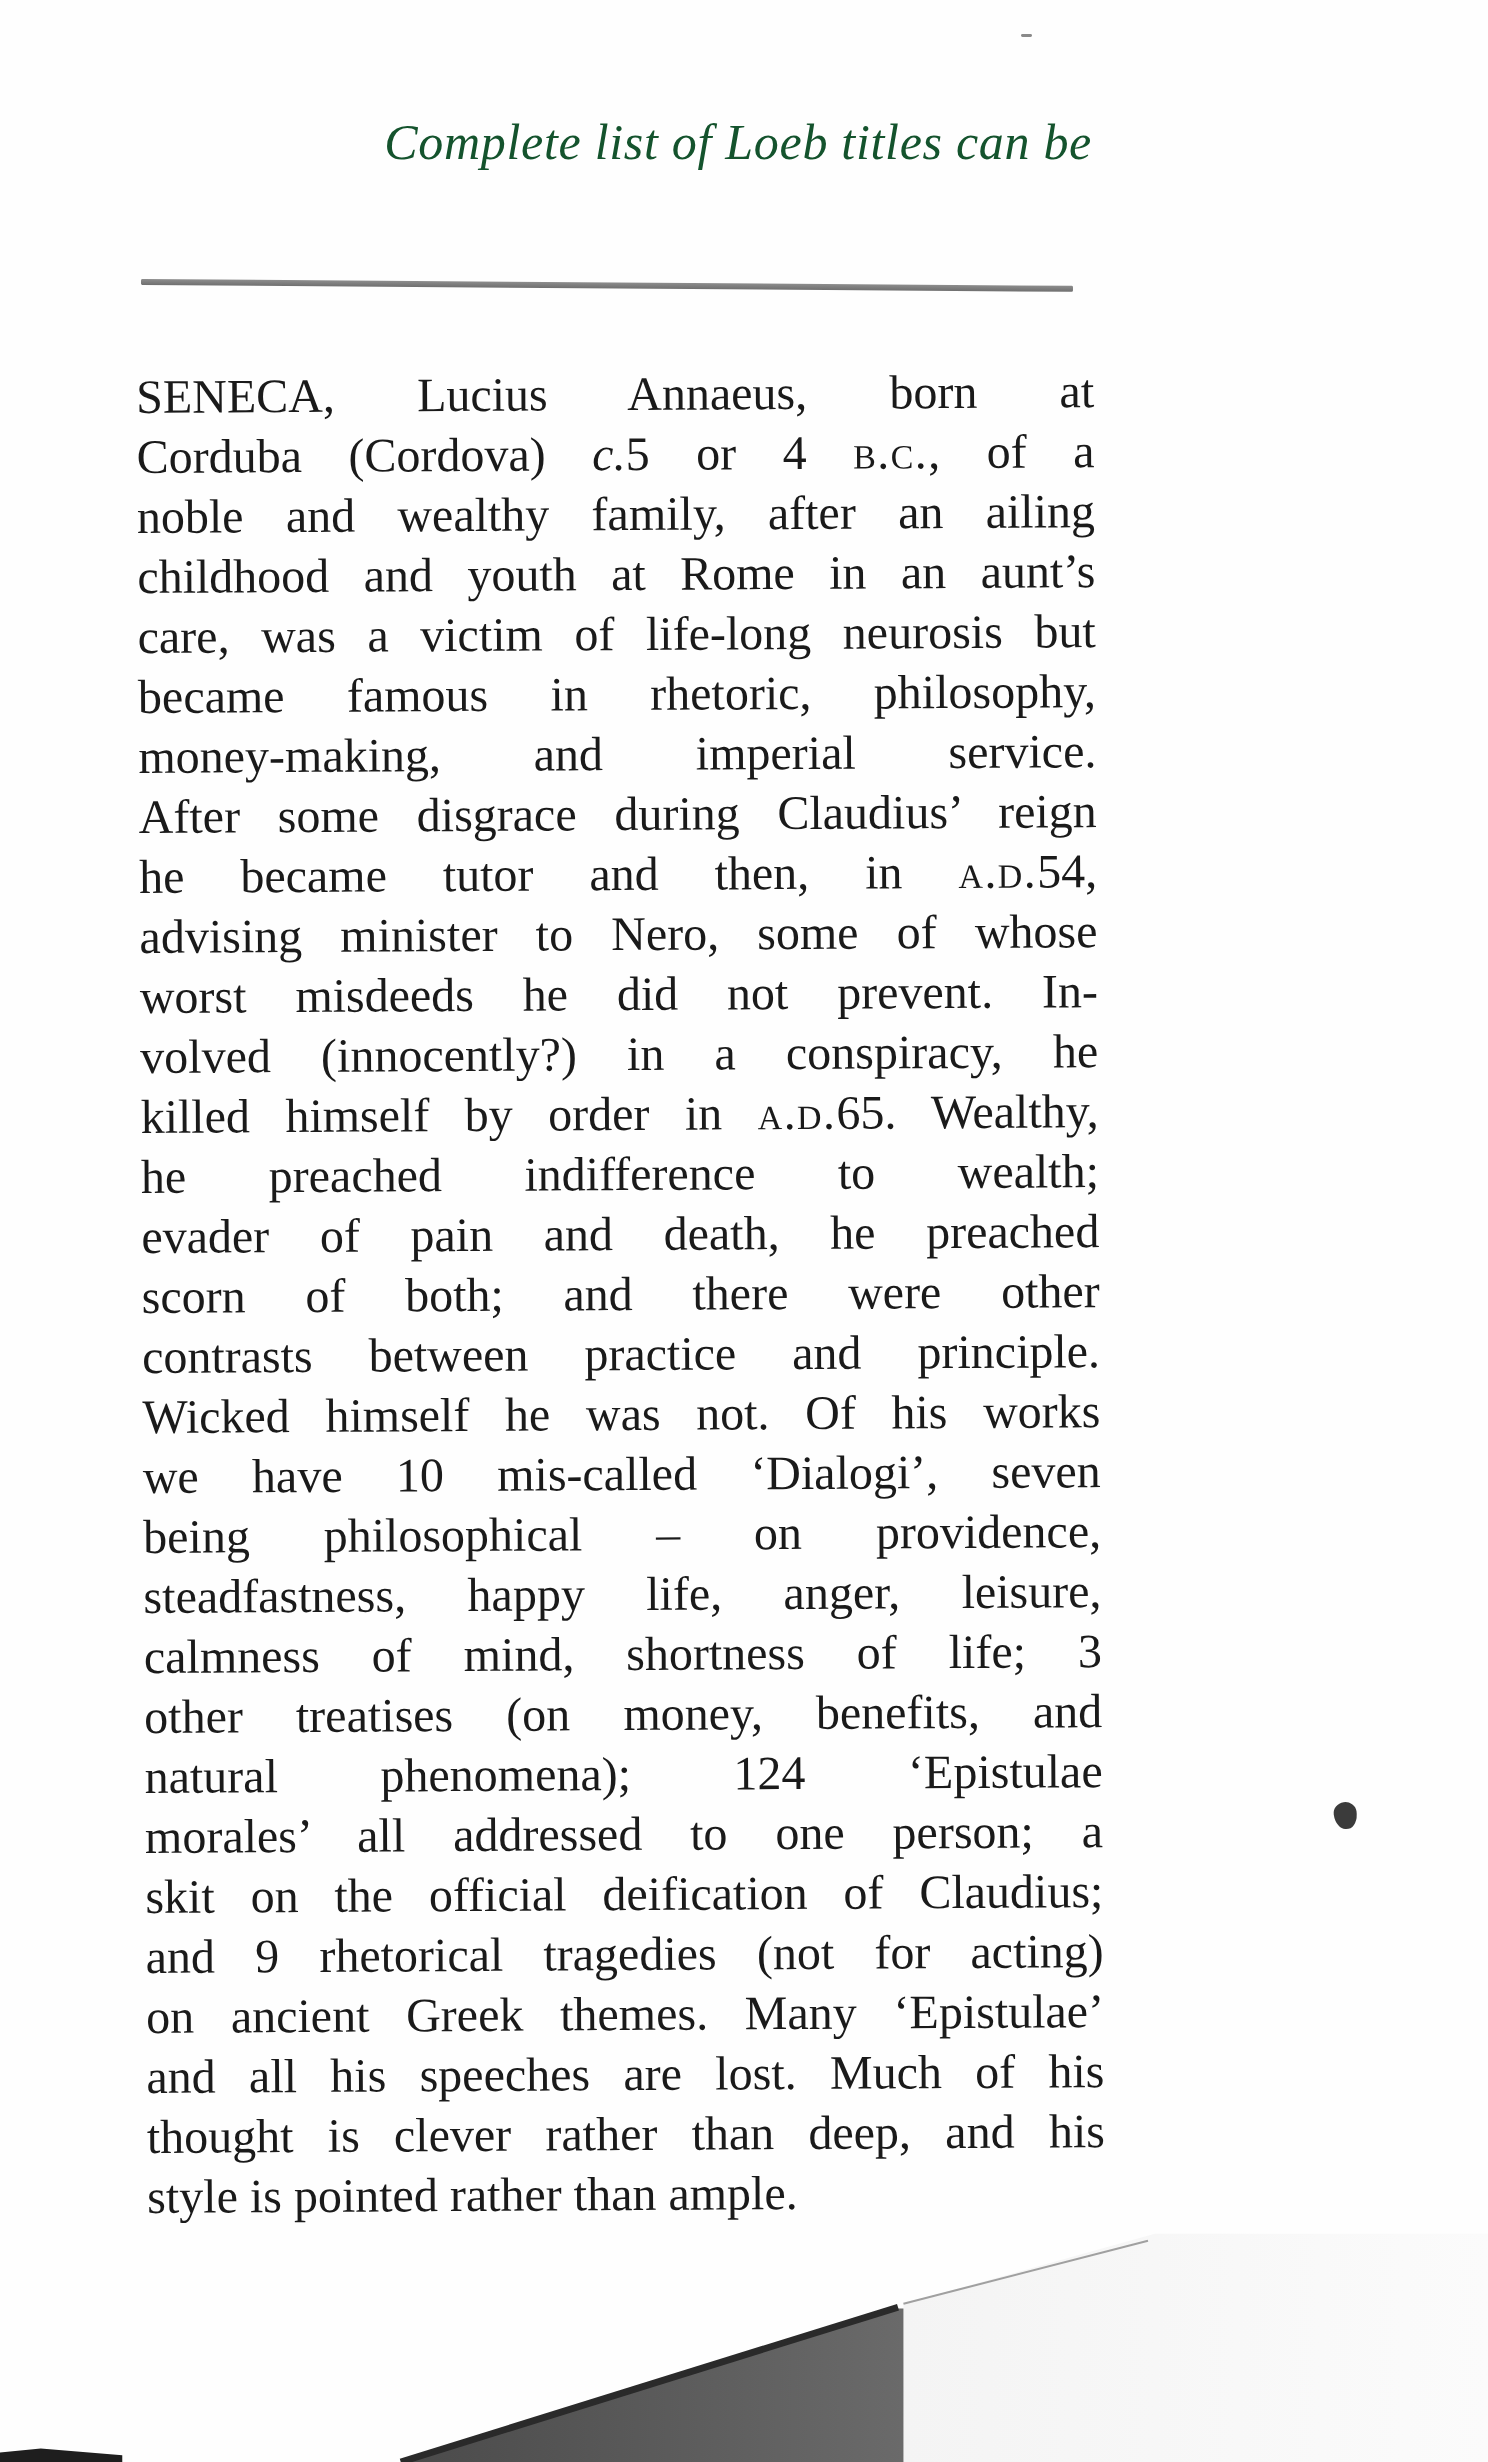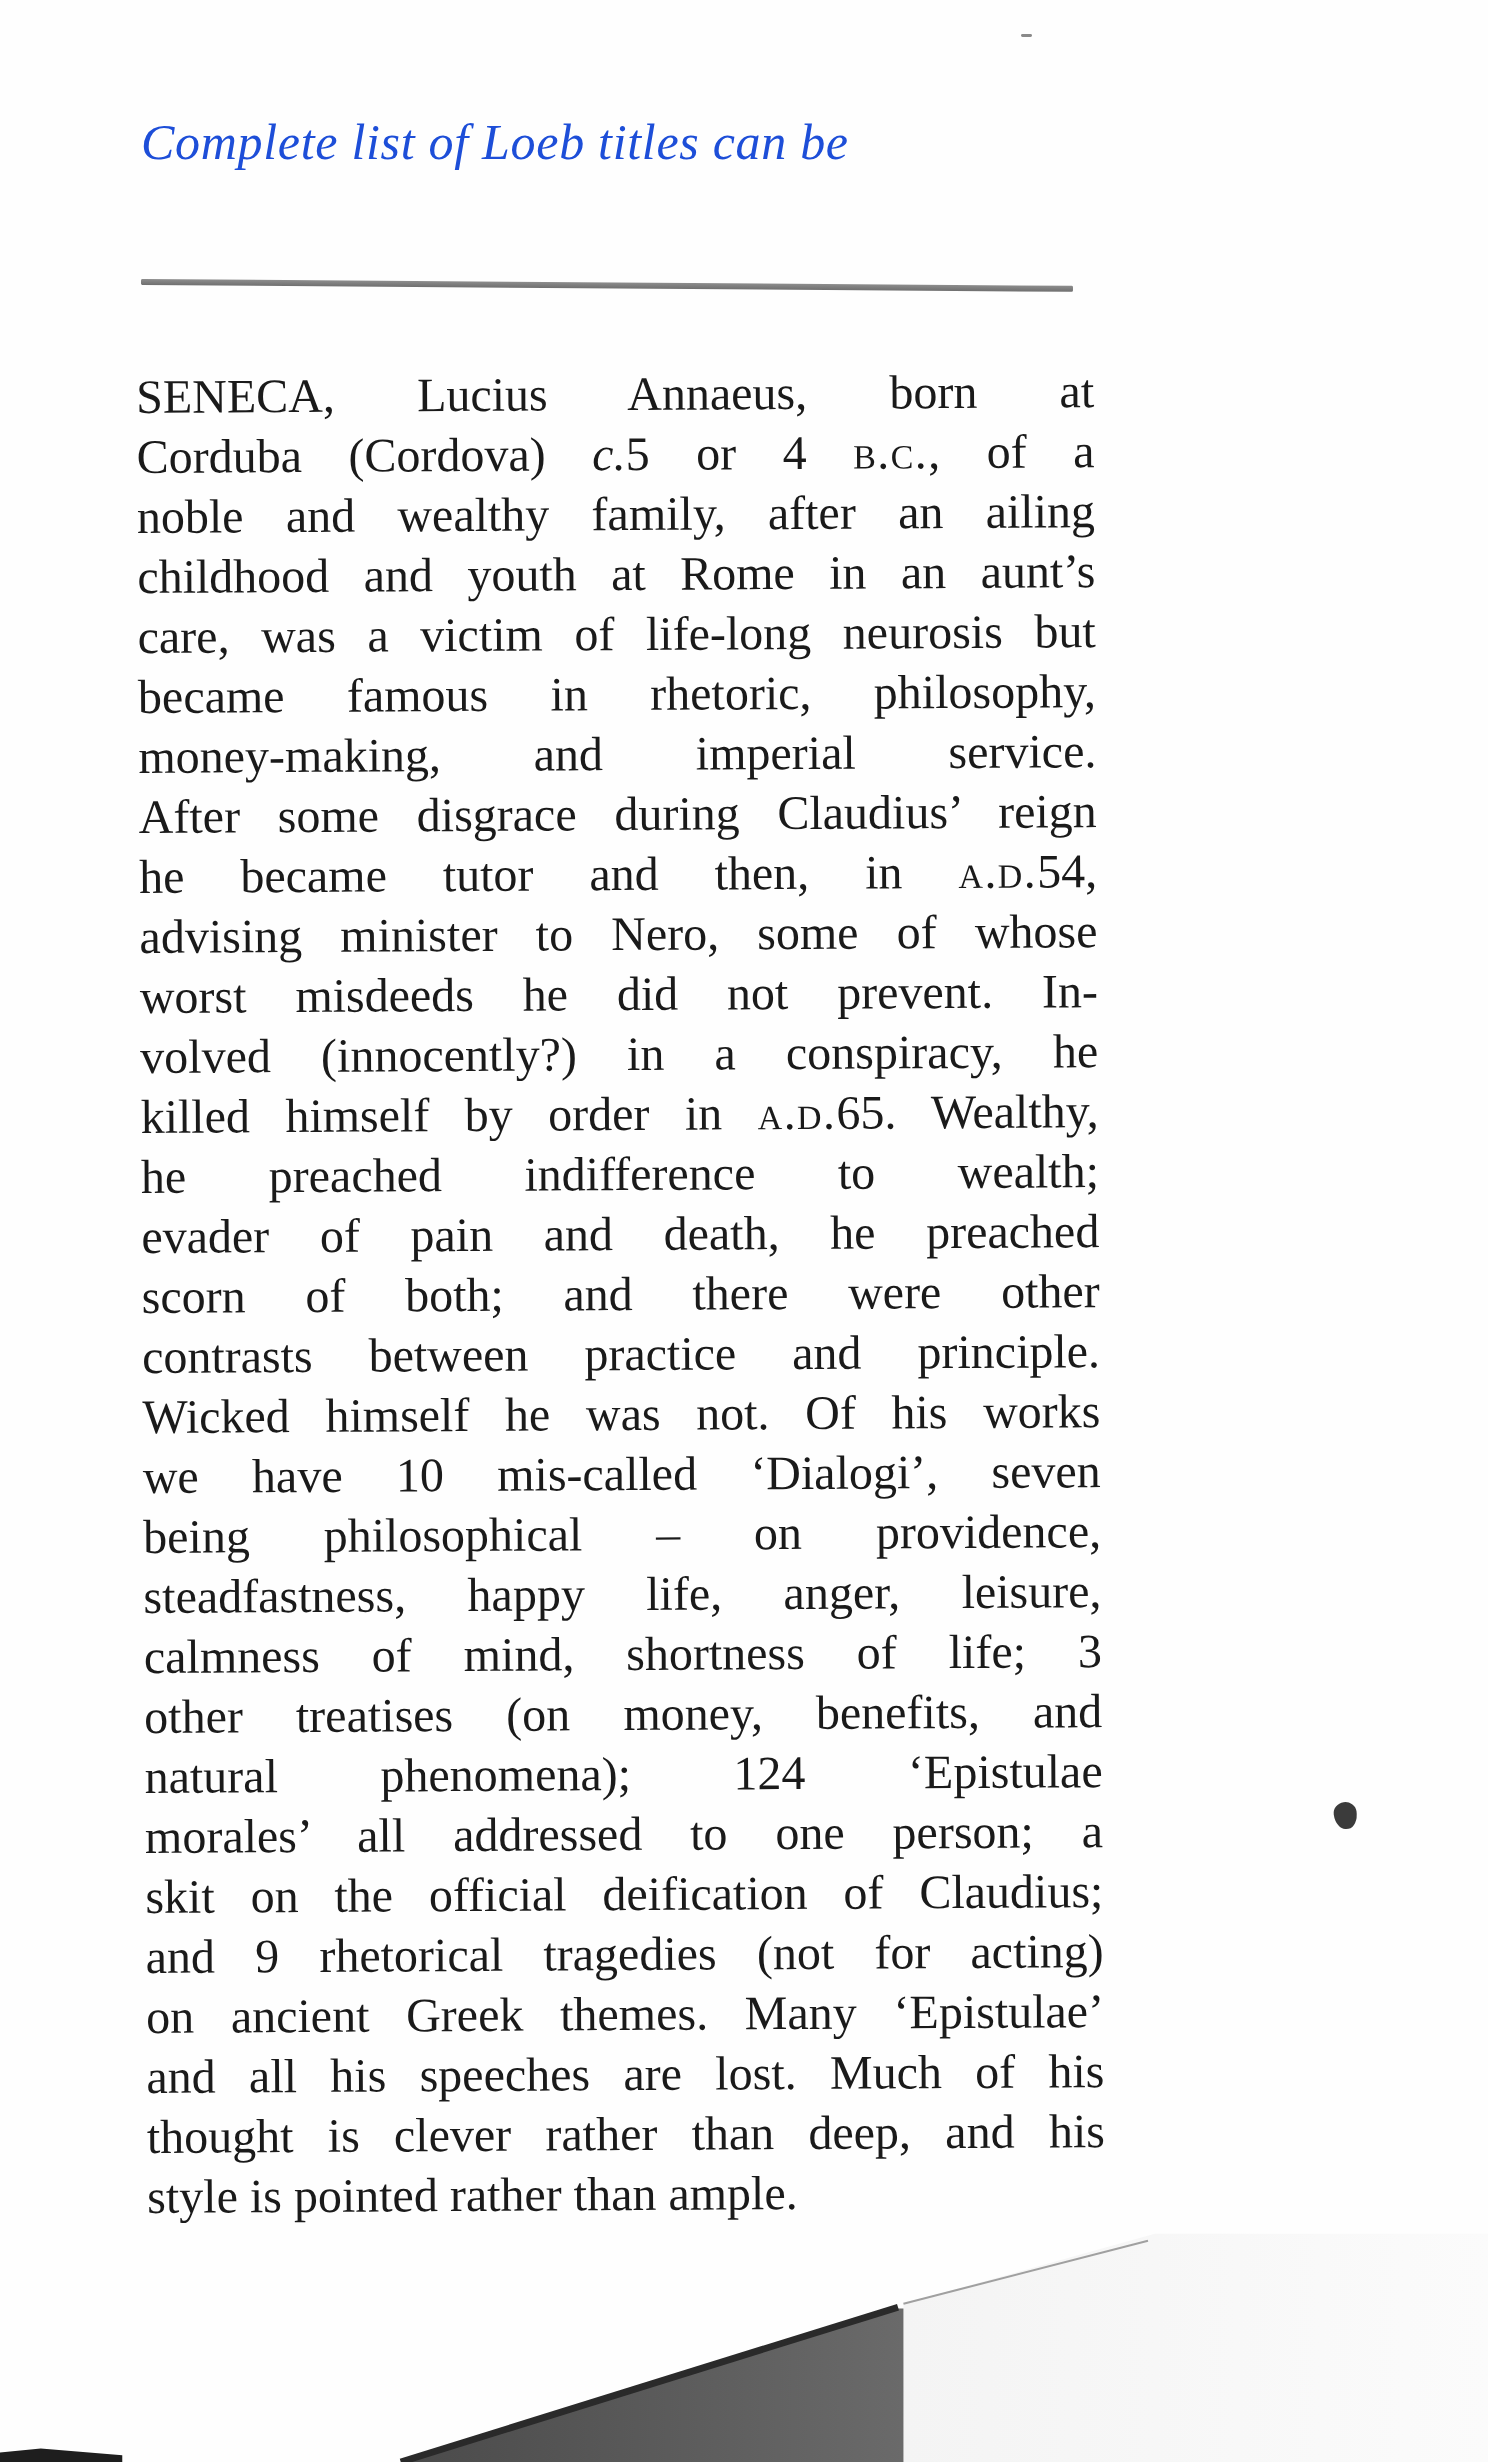--- a/index.html
+++ b/index.html
@@ -29,22 +29,23 @@
       border-radius: 1.4px;
     }
     .notice {
       position: absolute;
       left: 141px;
       top: 112px;
       width: 951px;
       font-style: italic;
       font-size: 50px;
       line-height: 60px;
-      color: #1d4ed8;
+      color: #14532d;
       letter-spacing: 0.7px;
+      text-align: right;
     }
     .notice .line {
       display: block;
       white-space: nowrap;
     }
     .notice .line2 { margin-left: -6.8px; }
     .rule {
       position: absolute;
       left: 141px;
       top: 279px;

